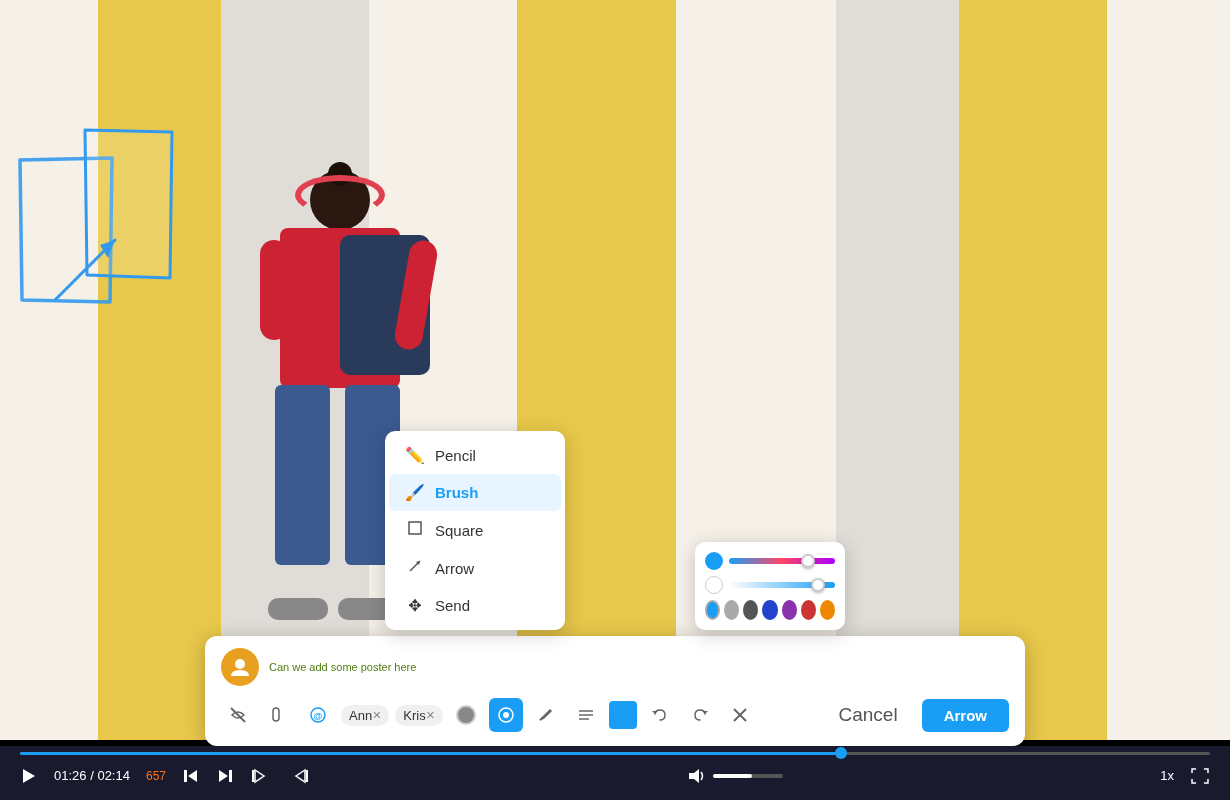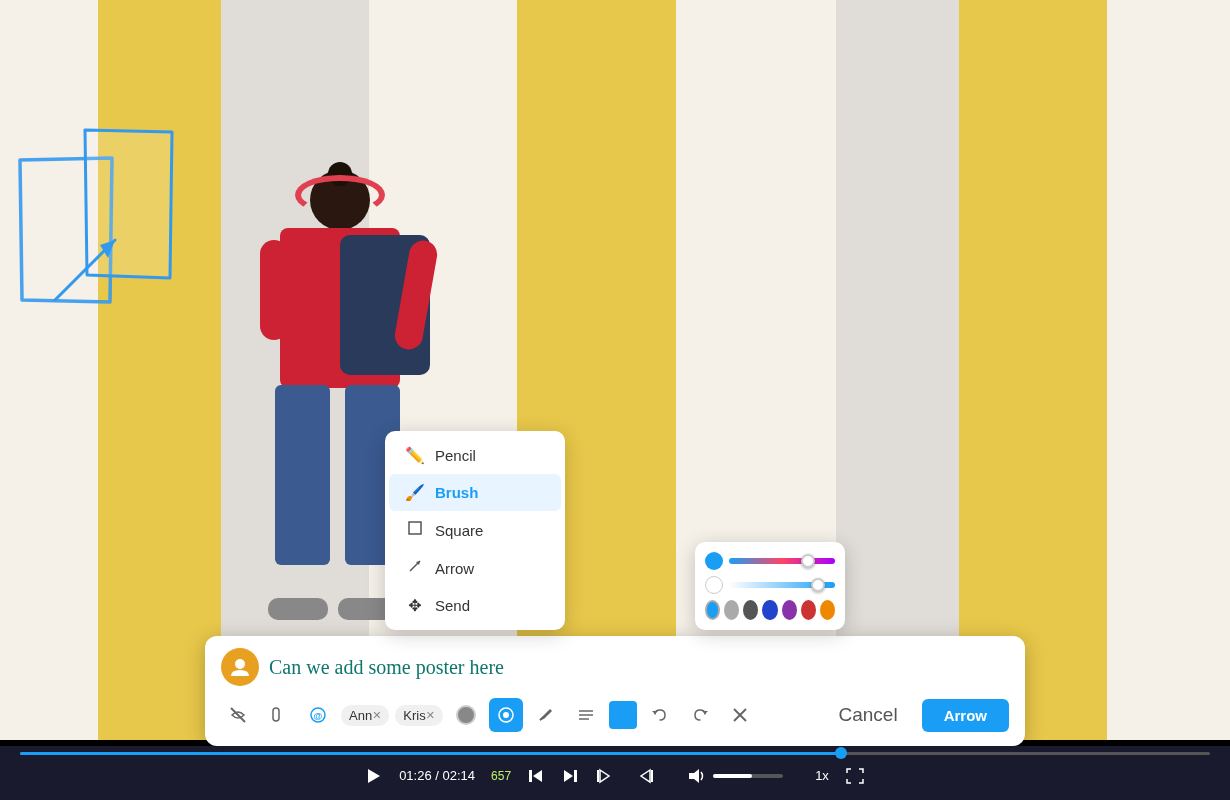--- a/index.html
+++ b/index.html
@@ -60,24 +60,23 @@
       color: white;
       font-weight: bold;
       font-size: 16px;
       flex-shrink: 0;
     }
 
     .comment-input {
       flex: 1;
       border: none;
       outline: none;
-      font-size: 20px;
-      color: #0f766e;
+      font-size: 11px;
+      color: #4d7c0f;
       background: transparent;
-      font-family: Liberation Serif, serif;
     }
 
     .toolbar-row {
       display: flex;
       align-items: center;
       gap: 6px;
     }
 
     .tool-btn {
       width: 34px; height: 34px;
@@ -200,21 +199,20 @@
 
     
     #progress-bar-area {
       position: absolute;
       bottom: 0; left: 0; right: 0;
       height: 54px;
       background: #1a1a2e;
       display: flex;
       flex-direction: column;
       padding: 0 20px;
-      align-items: center;
     }
 
     .progress-track {
       width: 100%;
       height: 3px;
       background: #555;
       position: relative;
       margin-top: 6px;
       border-radius: 2px;
     }
@@ -246,21 +244,21 @@
 
     .ctrl-btn {
       background: none; border: none; color: white; cursor: pointer;
       font-size: 16px; display: flex; align-items: center;
     }
 
     .time-display {
       color: white; font-size: 13px; white-space: nowrap;
     }
 
-    .frame-count { color: #bef264; font-size: 12px; }
+    .frame-count { color: #f97316; font-size: 12px; }
 
     .volume-area {
       display: flex; align-items: center; gap: 6px;
     }
     .volume-track {
       width: 70px; height: 4px;
       background: #555; border-radius: 2px; position: relative;
     }
     .volume-fill {
       width: 55%; height: 100%;

